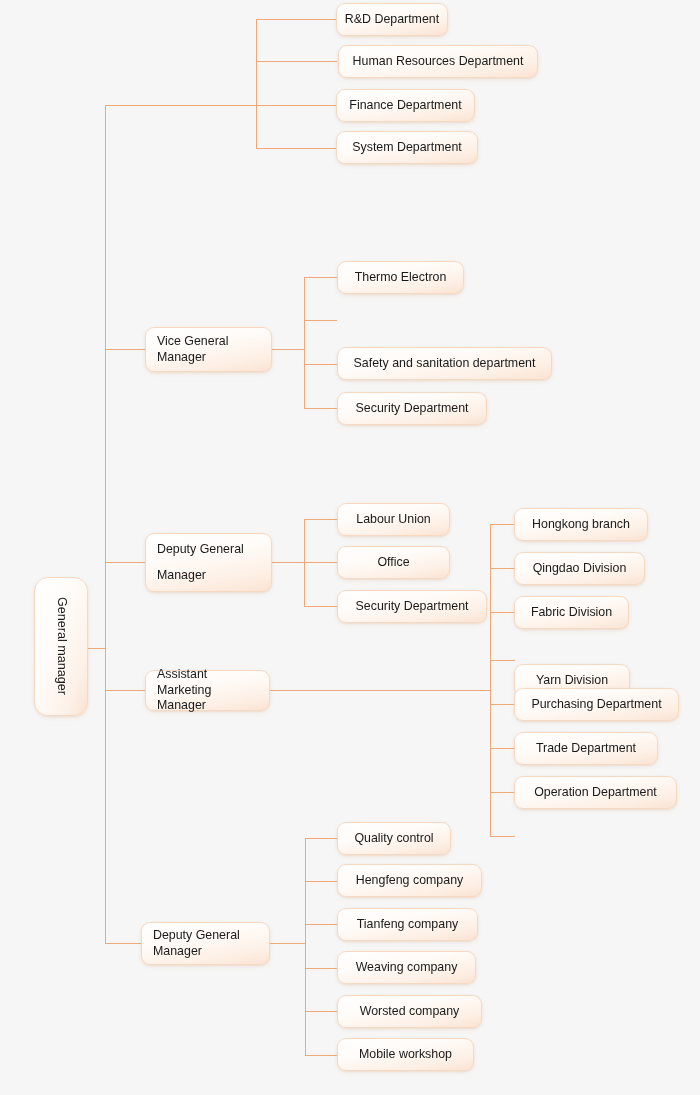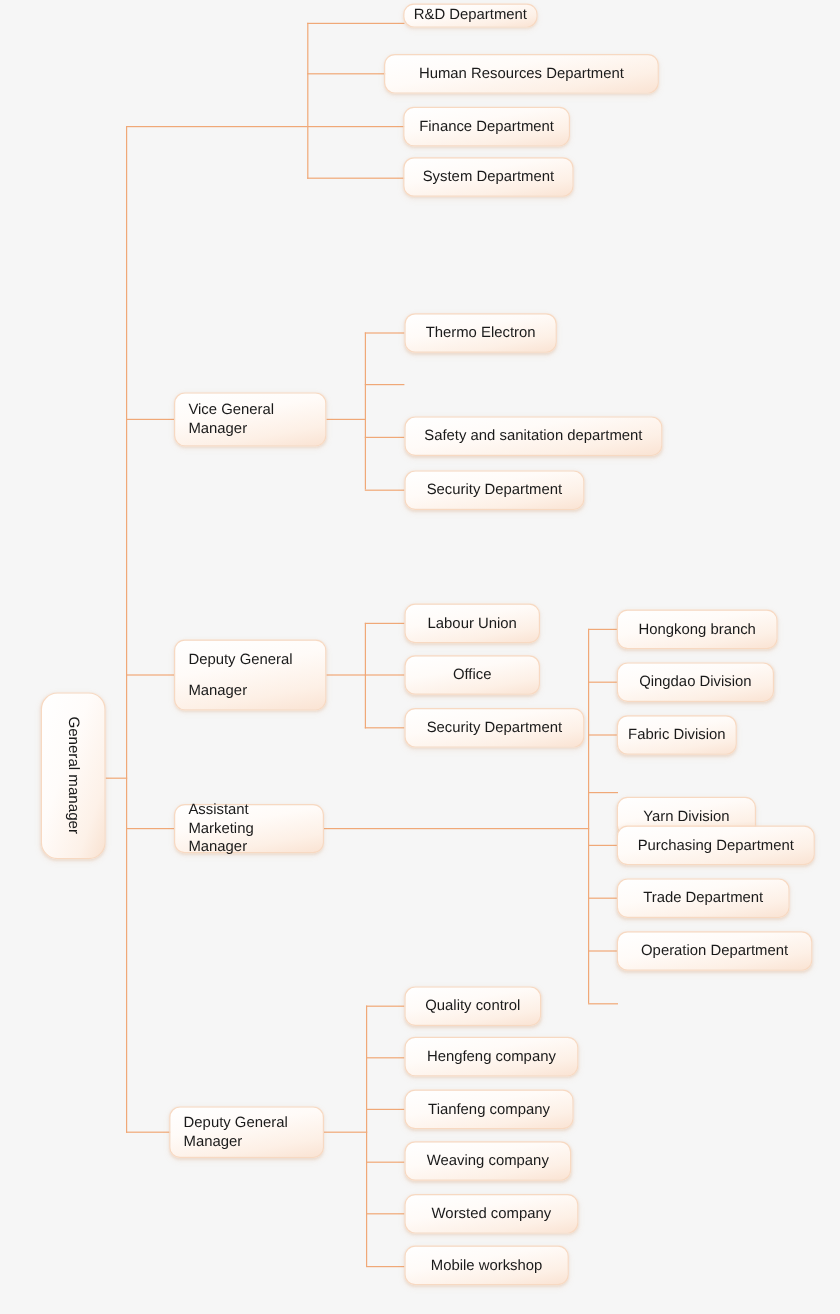--- a/index.html
+++ b/index.html
@@ -103,22 +103,22 @@
   <div class="ln v" style="left:305px;top:838px;height:217px;"></div>
   <div class="ln h" style="left:305px;top:838px;width:32px;"></div>
   <div class="ln h" style="left:305px;top:881px;width:32px;"></div>
   <div class="ln h" style="left:305px;top:924px;width:32px;"></div>
   <div class="ln h" style="left:305px;top:968px;width:32px;"></div>
   <div class="ln h" style="left:305px;top:1011px;width:32px;"></div>
   <div class="ln h" style="left:305px;top:1055px;width:32px;"></div>
 
   <div class="node root" style="left:34px;top:577px;width:54px;height:139px;">General manager</div>
 
-  <div class="node" style="left:336px;top:3px;width:112px;height:20px;">R&amp;D Department</div>
-  <div class="node" style="left:320px;top:45px;width:229px;height:33px;">Human Resources Department</div>
+  <div class="node" style="left:336px;top:3px;width:112px;height:33px;">R&amp;D Department</div>
+  <div class="node" style="left:338px;top:45px;width:200px;height:33px;">Human Resources Department</div>
   <div class="node" style="left:336px;top:89px;width:139px;height:33px;">Finance Department</div>
   <div class="node" style="left:336px;top:131px;width:142px;height:33px;">System Department</div>
 
   <div class="node two-line" style="left:145px;top:327px;width:127px;height:45px;">
     <span>
       <span>Vice General</span><br>
       <span>Manager</span>
     </span>
   </div>
   <div class="node" style="left:337px;top:261px;width:127px;height:33px;">Thermo Electron</div>
@@ -136,21 +136,21 @@
   <div class="node" style="left:337px;top:590px;width:150px;height:33px;">Security Department</div>
 
   <div class="node two-line" style="left:145px;top:670px;width:125px;height:41px;">
     <span>
       <span>Assistant Marketing</span><br>
       <span>Manager</span>
     </span>
   </div>
   <div class="node" style="left:514px;top:508px;width:134px;height:33px;">Hongkong branch</div>
   <div class="node" style="left:514px;top:552px;width:131px;height:33px;">Qingdao Division</div>
-  <div class="node" style="left:514px;top:596px;width:100px;height:33px;">Fabric Division</div>
+  <div class="node" style="left:514px;top:596px;width:115px;height:33px;">Fabric Division</div>
   <div class="node" style="left:514px;top:664px;width:116px;height:33px;">Yarn Division</div>
   <div class="node" style="left:514px;top:688px;width:165px;height:33px;">Purchasing Department</div>
   <div class="node" style="left:514px;top:732px;width:144px;height:33px;">Trade Department</div>
   <div class="node" style="left:514px;top:776px;width:163px;height:33px;">Operation Department</div>
 
   <div class="node two-line" style="left:141px;top:922px;width:129px;height:43px;">
     <span>
       <span>Deputy General</span><br>
       <span>Manager</span>
     </span>

